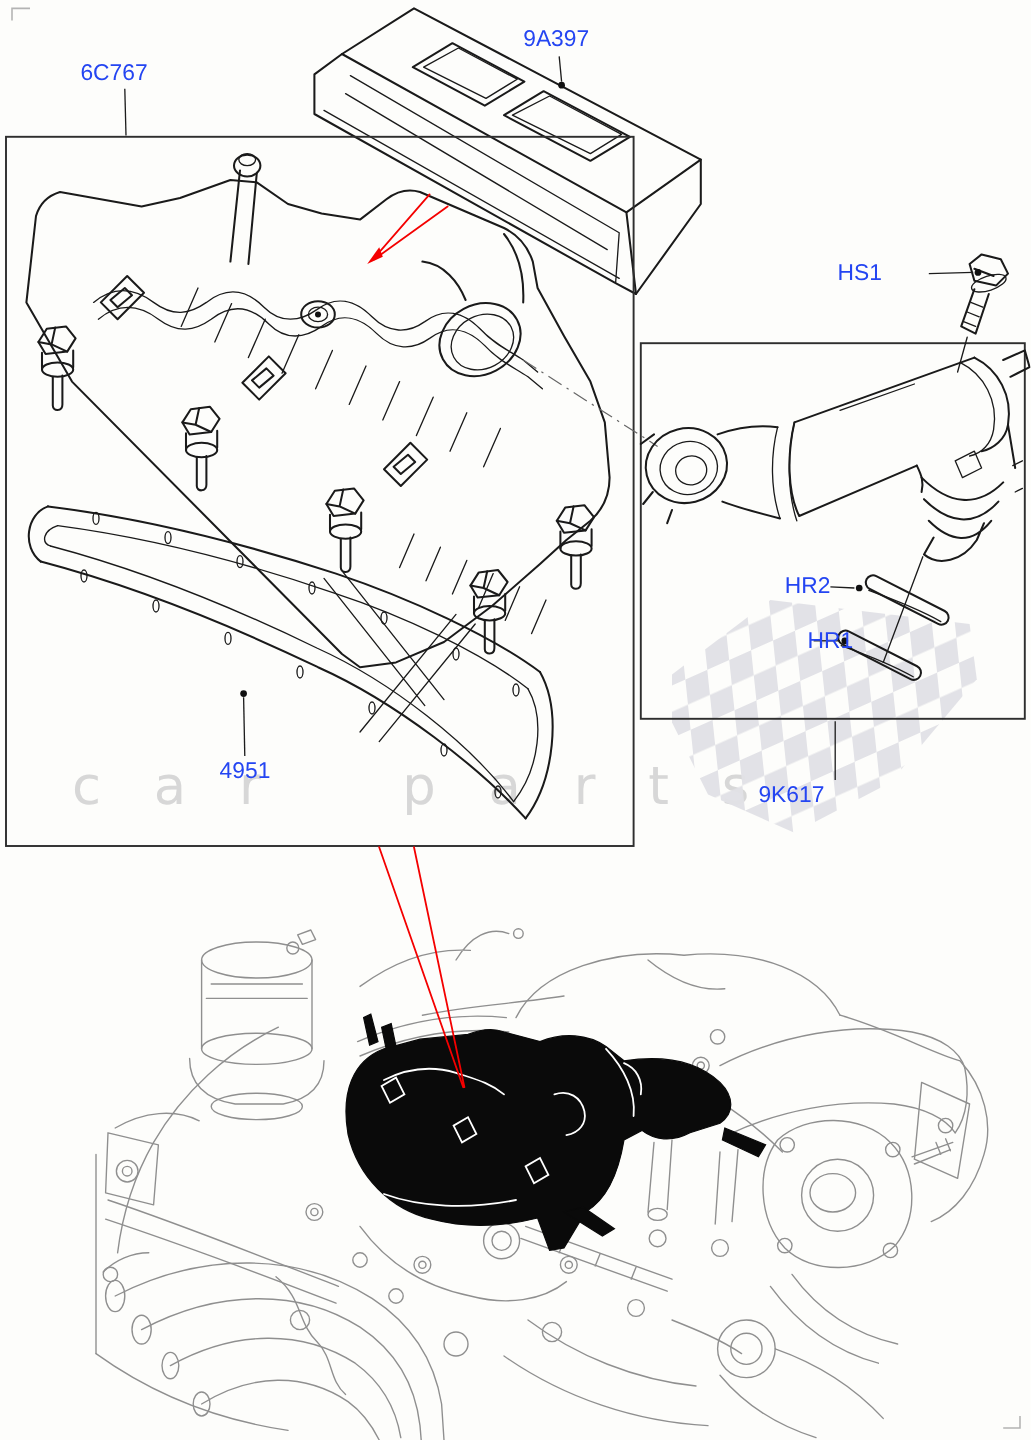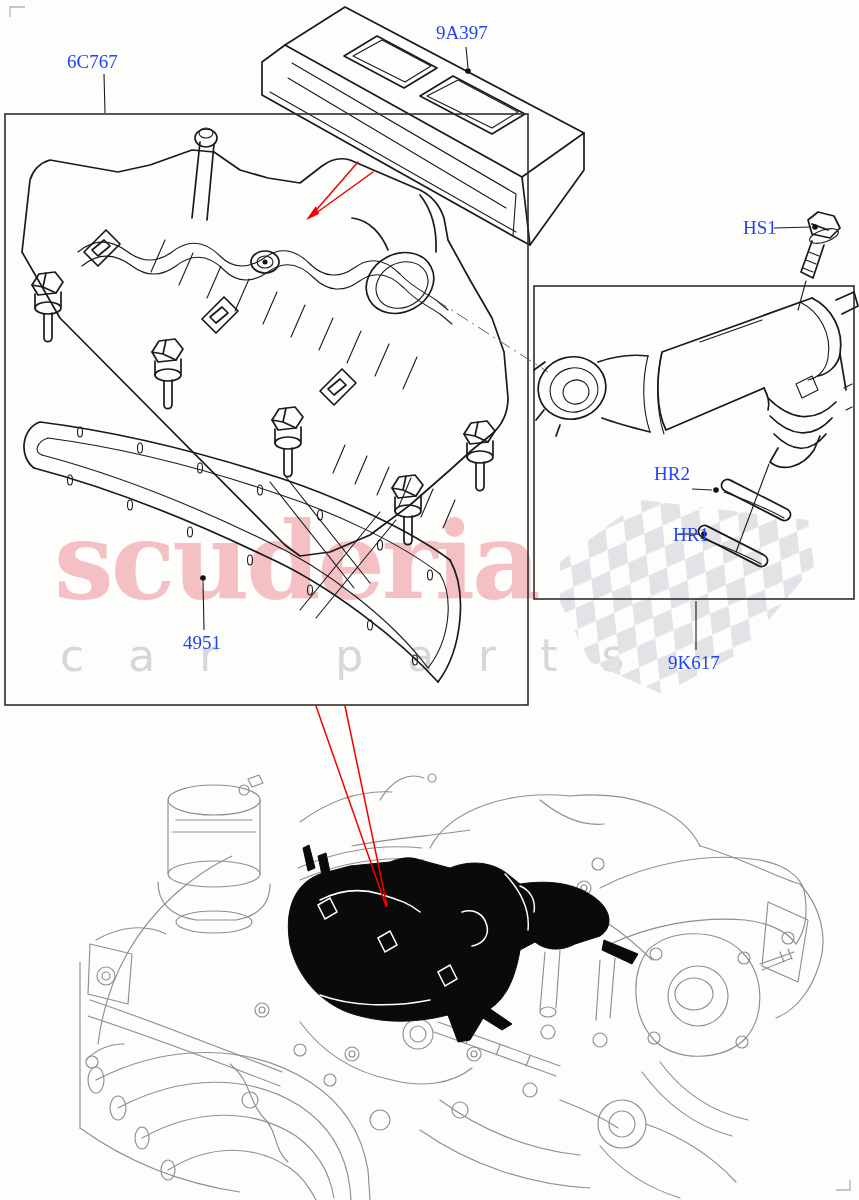--- a/index.html
+++ b/index.html
@@ -8,21 +8,21 @@
   .wm-brand{position:absolute;left:54px;top:508px;z-index:1;
             font-family:"DejaVu Serif",serif;font-weight:bold;
             font-size:106px;line-height:1;letter-spacing:-3px;
             color:var(--watermark-pink,#f4c0c4);}
   .wm-tagline{position:absolute;left:60px;top:630px;z-index:1;
               font-family:"DejaVu Sans",sans-serif;
               font-size:44px;letter-spacing:44px;word-spacing:16px;
               color:var(--watermark-gray,#d7d7d7);}
   svg.art{position:absolute;left:0;top:0;z-index:2;}
   .part-label{position:absolute;z-index:3;font-size:19px;
-              color:var(--label-blue,#2445f2);cursor:pointer;white-space:nowrap;font-family:Liberation Serif, serif;}
+              color:var(--label-blue,#2445f2);cursor:pointer;white-space:nowrap;}
   .ln{stroke:var(--line-dark,#1a1a1a);fill:none;stroke-width:1.7;
       stroke-linecap:round;stroke-linejoin:round;}
   .lnt{stroke:var(--line-dark,#1a1a1a);fill:none;stroke-width:1.1;
        stroke-linecap:round;stroke-linejoin:round;}
   .box{fill:none;stroke:#2e2e2e;stroke-width:1.6;}
   .eng{stroke:var(--engine-gray,#8f8f8f);fill:none;stroke-width:1.15;
        stroke-linecap:round;stroke-linejoin:round;}
   .blk{fill:#0a0a0a;stroke:#0a0a0a;stroke-width:1;}
   .wht{stroke:#fff;fill:none;stroke-width:1.5;stroke-linecap:round;}
   .red{stroke:var(--pointer-red,#f40000);fill:none;stroke-width:1.5;stroke-linecap:round;}
@@ -30,21 +30,20 @@
   .leader{stroke:#1c1c1c;stroke-width:1.1;fill:none;}
   .dot{fill:#111;}
   .crop{stroke:#b3b3b3;stroke-width:1.3;fill:none;}
   .dashdot{stroke:#666;stroke-width:1;fill:none;stroke-dasharray:13 5 2 5;}
 </style>
 </head>
 <body>
 
 <div class="stage">
 
-  <div class="wm-brand">scuderia</div>
   <div class="wm-tagline">car parts</div>
 
   <svg class="art" width="859" height="1200" viewBox="0 0 859 1200">
     <defs>
       <pattern id="chk" width="40" height="40" patternUnits="userSpaceOnUse" patternTransform="rotate(-24 690 590) skewX(-18)">
         <rect width="20" height="20" fill="#e1e1e6"></rect>
         <rect x="20" y="20" width="20" height="20" fill="#e1e1e6"></rect>
       </pattern>
       <g id="vbolt" class="ln">
         <path d="M-16,2 L-9,-9 L7,-11 L15,-1 L8,10 L-10,12 Z"></path>
@@ -311,18 +310,18 @@
       <path class="leader" d="M678,534 L700,534"></path>
         <circle class="dot" cx="704" cy="534" r="2.8"></circle>
       <path class="leader" d="M204,630 L203,581"></path>
         <circle class="dot" cx="203" cy="578" r="2.8"></circle>
       <path class="leader" d="M696,650 L696,601"></path>
     </g>
   </svg>
 
   <div class="part-label" style="left:67px;top:51px">6C767</div>
   <div class="part-label" style="left:436px;top:22px">9A397</div>
-  <div class="part-label" style="left:743px;top:217px">HS1</div>
-  <div class="part-label" style="left:654px;top:463px">HR2</div>
+  <div class="part-label" style="left:698px;top:217px">HS1</div>
+  <div class="part-label" style="left:654px;top:478px">HR2</div>
   <div class="part-label" style="left:673px;top:524px">HR1</div>
   <div class="part-label" style="left:183px;top:632px">4951</div>
-  <div class="part-label" style="left:668px;top:652px">9K617</div>
+  <div class="part-label" style="left:632px;top:652px">9K617</div>
 </div>
 
 </body></html>

